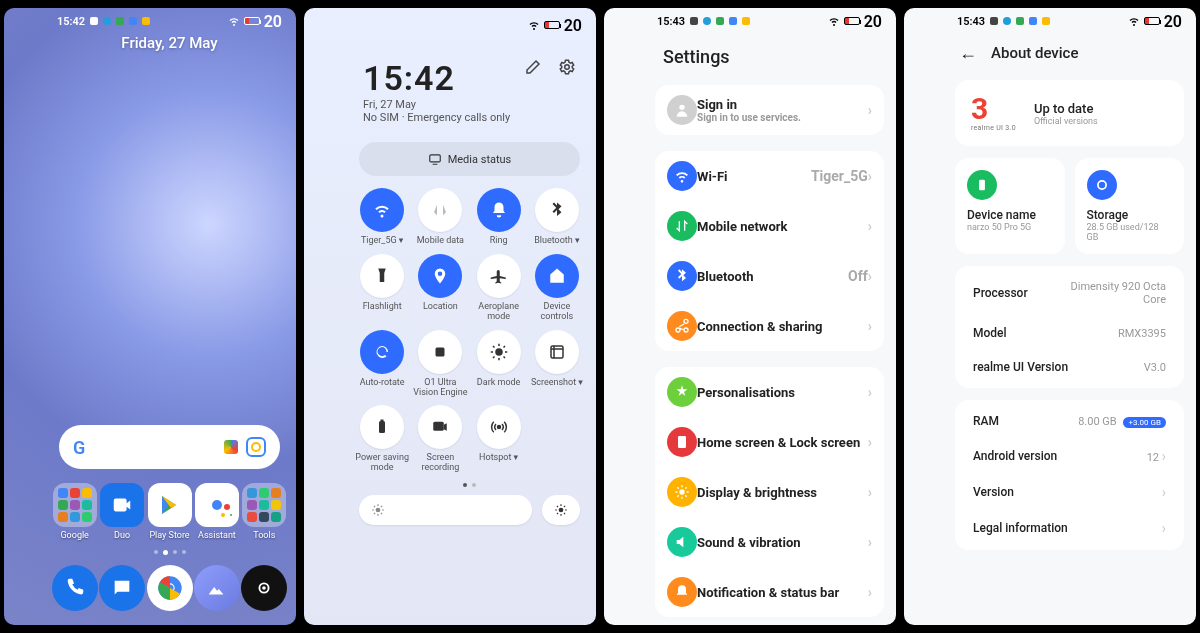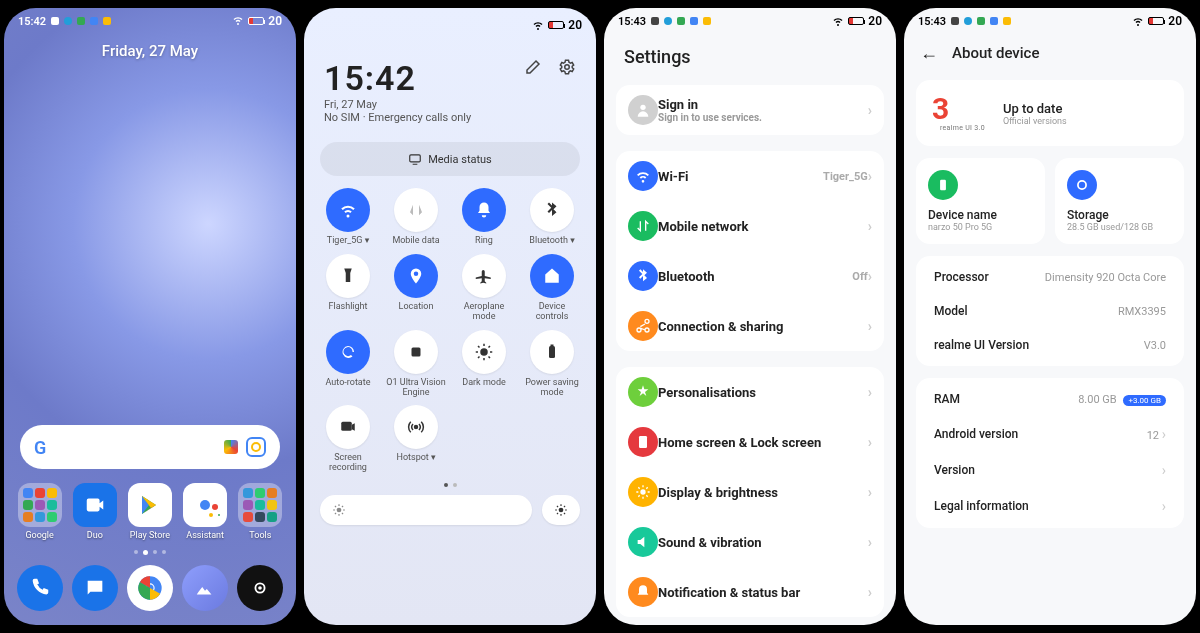--- a/index.html
+++ b/index.html
@@ -10,42 +10,43 @@
     height: 633px;
     display: flex;
     gap: 8px;
     padding: 8px 4px;
     font-family: -apple-system, BlinkMacSystemFont, "Segoe UI", Roboto, Helvetica, Arial, sans-serif;
     overflow: hidden;
   }
 
   .phone {
     flex: 1 1 0;
-    border-radius: 32px;
+    border-radius: 10px;
     overflow: hidden;
     position: relative;
     background: #fff;
     display: flex;
     flex-direction: column;
+    padding-left: 39px;
   }
 
   
   .status-bar {
     height: 24px;
     display: flex;
     align-items: center;
     justify-content: space-between;
     padding: 2px 14px 0;
     font-size: 11px;
     font-weight: 600;
     color: #000;
   }
   .status-bar.light { color: #fff; }
   .status-left { display: flex; align-items: center; gap: 5px; }
-  .status-right { display: flex; align-items: center; gap: 4px; font-size: 12px; }
+  .status-right { display: flex; align-items: center; gap: 4px; font-size: 16px; }
   .sb-icn { width: 8px; height: 8px; border-radius: 2px; display:inline-block; }
   .sb-icn.gear { background: #444; }
   .sb-icn.tg   { background: #229ED9; border-radius: 50%; }
   .sb-icn.g1   { background: #34A853; }
   .sb-icn.g2   { background: #4285F4; }
   .sb-icn.g3   { background: #FBBC05; }
   .status-bar.light .sb-icn.gear { background: #fff; }
   .batt {
     border: 1px solid currentColor; width: 16px; height: 8px; border-radius: 2px;
     position: relative;
@@ -55,21 +56,21 @@
 
   
   .s1 {
     background: radial-gradient(circle at 70% 35%, #cdd6ff 0%, #8899e6 30%, #6d7ac9 55%, #7a84c8 100%);
     color: #fff;
   }
   .s1-date {
     text-align: center;
     font-size: 15px;
     font-weight: 500;
-    margin-top: 10px;
+    margin-top: 2px;
     text-shadow: 0 1px 3px rgba(0,0,0,.3);
   }
   .s1-spacer { flex: 1; }
   .search-pill {
     margin: 0 16px 14px;
     height: 44px;
     background: #fff;
     border-radius: 22px;
     display: flex;
     align-items: center;
@@ -139,31 +140,31 @@
   .s3 { background:#f7f8fa; color:#222; }
   .s3-title { font-size:18px; font-weight:500; padding:14px 20px 10px; }
   .set-card { background:#fff; margin:8px 12px; border-radius:14px; overflow:hidden; }
   .set-row {
     display:flex; align-items:center; padding:10px 12px; font-weight:bold;
   }
   .set-ic { width:30px; height:30px; border-radius:50%; display:flex; align-items:center; justify-content:center; color:#fff; flex:none; }
   .set-ic svg { width:16px; height:16px; }
   .set-main { flex:1; font-size:13px; }
   .set-sub  { font-size:10px; color:#999; }
-  .set-val  { font-size:11px; color:#aaa; }
+  .set-val  { font-size:14px; color:#aaa; }
   .chev { color:#ccc; font-size:14px; }
 
   
   .s4 { background:#f7f8fa; color:#222; }
   .s4-head { display:flex; align-items:center; gap:14px; padding:10px 16px; font-size:15px; font-weight:500; }
   .about-card { background:#fff; margin:6px 12px; border-radius:14px; padding:14px 16px; }
   .uptodate { display:flex; align-items:center; gap:18px; }
   .r3 { font-size:30px; font-weight:700; line-height:1; }
   .r3 .a{color:#EA4335}
-  .r3-sub { font-size:7px; color:#777; letter-spacing:.3px;margin-left:8px; }
+  .r3-sub { font-size:7px; color:#777; letter-spacing:.3px; }
   .two-cards { display:flex; gap:10px; margin:6px 12px; }
   .mini-card { flex:1; background:#fff; border-radius:14px; padding:12px; }
   .mini-ic { width:30px; height:30px; border-radius:50%; display:flex; align-items:center; justify-content:center; color:#fff; margin-bottom:8px; }
   .mini-t { font-size:12px; font-weight:500; }
   .mini-s { font-size:9px; color:#999; }
 
   .kv { display:flex; align-items:center; padding:10px 18px; font-size:12px; }
   .kv-k { font-weight:500; }
   .kv-v { margin-left:auto; font-size:11px; color:#999; text-align:right; max-width:55%; }
   .ram-badge { background:#2f6bff; color:#fff; font-size:8px; padding:1px 5px; border-radius:8px; margin-left:4px; }
@@ -440,20 +441,29 @@
           <svg viewBox="0 0 24 24" fill="currentColor">
             <circle cx="12" cy="12" r="5"></circle>
             <path d="M12 1v3M12 20v3M1 12h3M20 12h3M4 4l2 2M18 18l2 2M4 20l2-2M18 6l2-2" stroke="currentColor" stroke-width="2"></path>
           </svg>
         </div>
         <span class="qs-lab">Dark mode</span>
       </div>
 
     <div class="qs-tile">
         <div class="qs-circ qs-off">
+          <svg viewBox="0 0 24 24" fill="none" stroke="currentColor" stroke-width="2">
+            <rect x="4" y="4" width="16" height="16" rx="2"></rect>
+            <path d="M8 4v16M4 8h16"></path>
+          </svg>
+        </div>
+        <span class="qs-lab">Screenshot ▾</span>
+      </div>
+    <div class="qs-tile">
+        <div class="qs-circ qs-off">
           <svg viewBox="0 0 24 24" fill="currentColor">
             <rect x="8" y="4" width="8" height="16" rx="2"></rect>
             <rect x="10" y="2" width="4" height="2"></rect>
           </svg>
         </div>
         <span class="qs-lab">Power saving mode</span>
       </div>
     <div class="qs-tile">
         <div class="qs-circ qs-off">
           <svg viewBox="0 0 24 24" fill="currentColor">

